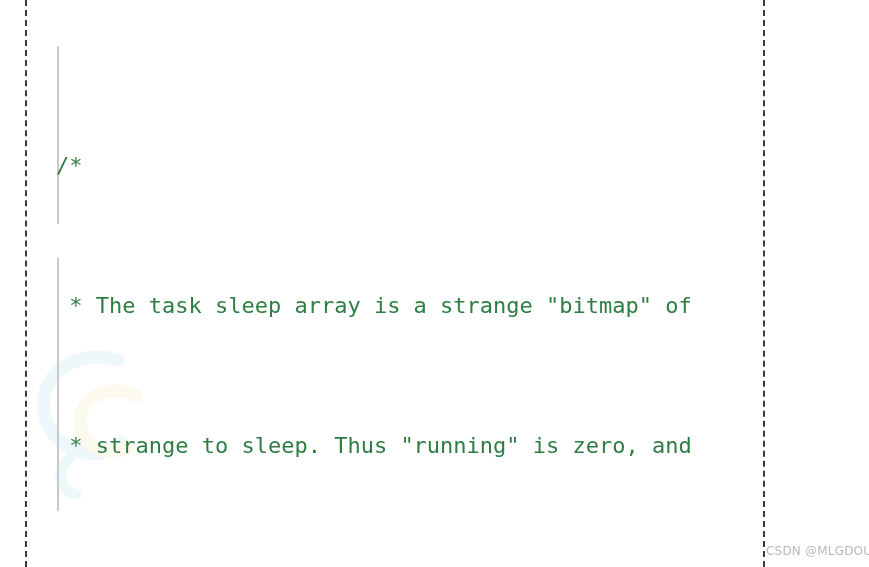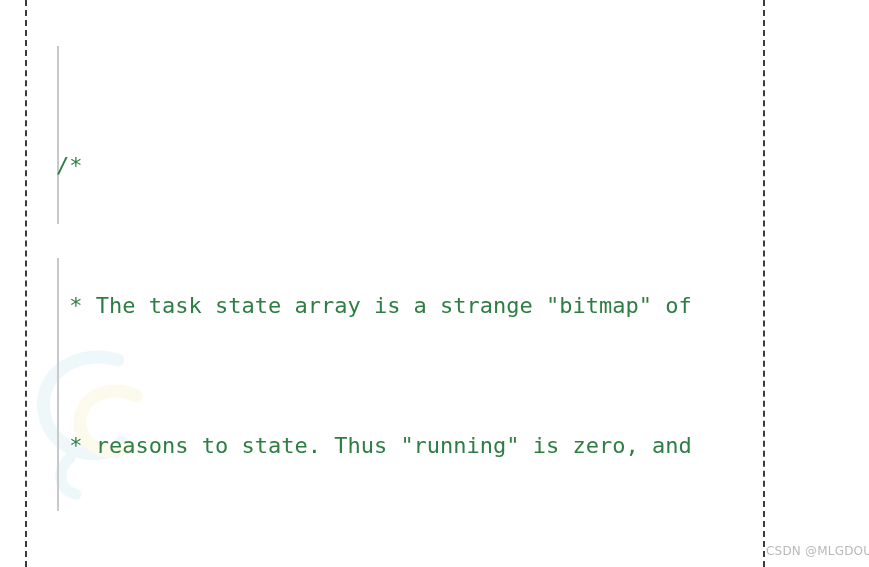--- a/index.html
+++ b/index.html
@@ -110,23 +110,23 @@
   <div class="editor">
 
     <div class="indent-guide g-comment"></div>
     <div class="indent-guide g-body"></div>
 
     <div class="code">
 
       
       <div class="line"><span class="cmt">/*</span></div>
 
-      <div class="line"><span class="cmt"> <span>* The task state array is a strange "bitmap" of</span></span></div>
+      <div class="line"><span class="cmt"> <span>* The task sleep array is a strange "bitmap" of</span></span></div>
 
-      <div class="line"><span class="cmt"> <span>* reasons to state. Thus "running" is zero, and</span></span></div>
+      <div class="line"><span class="cmt"> <span>* strange to sleep. Thus "running" is zero, and</span></span></div>
 
       
 
       
 
       
 
       
       
 

